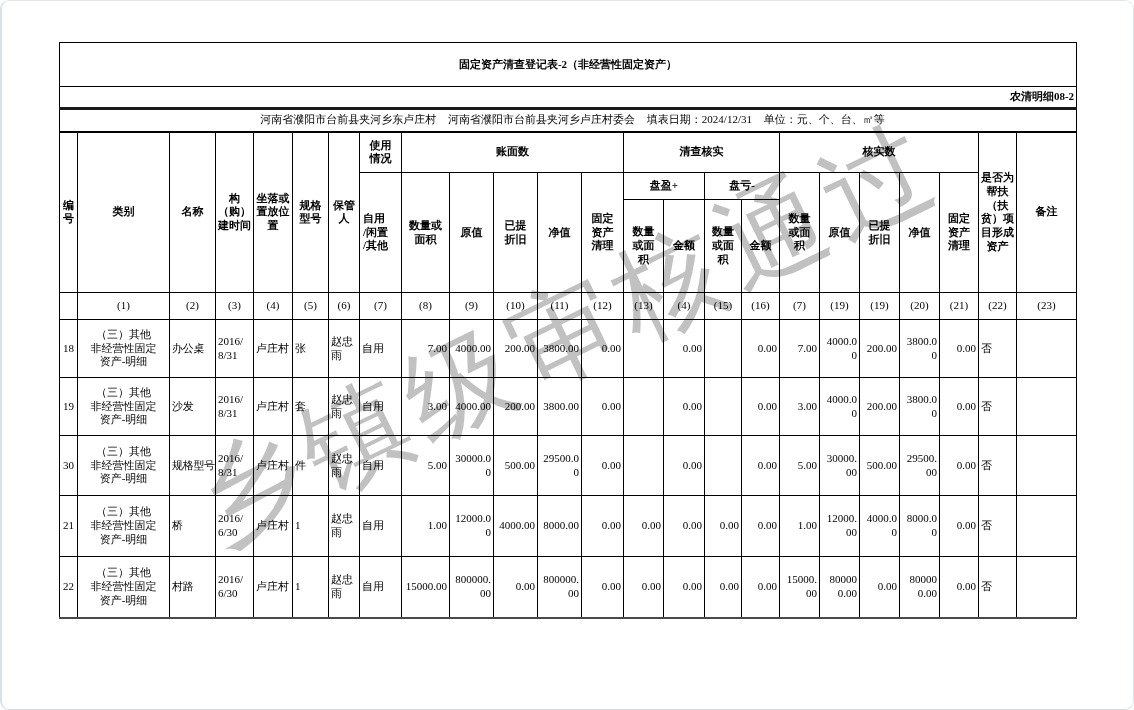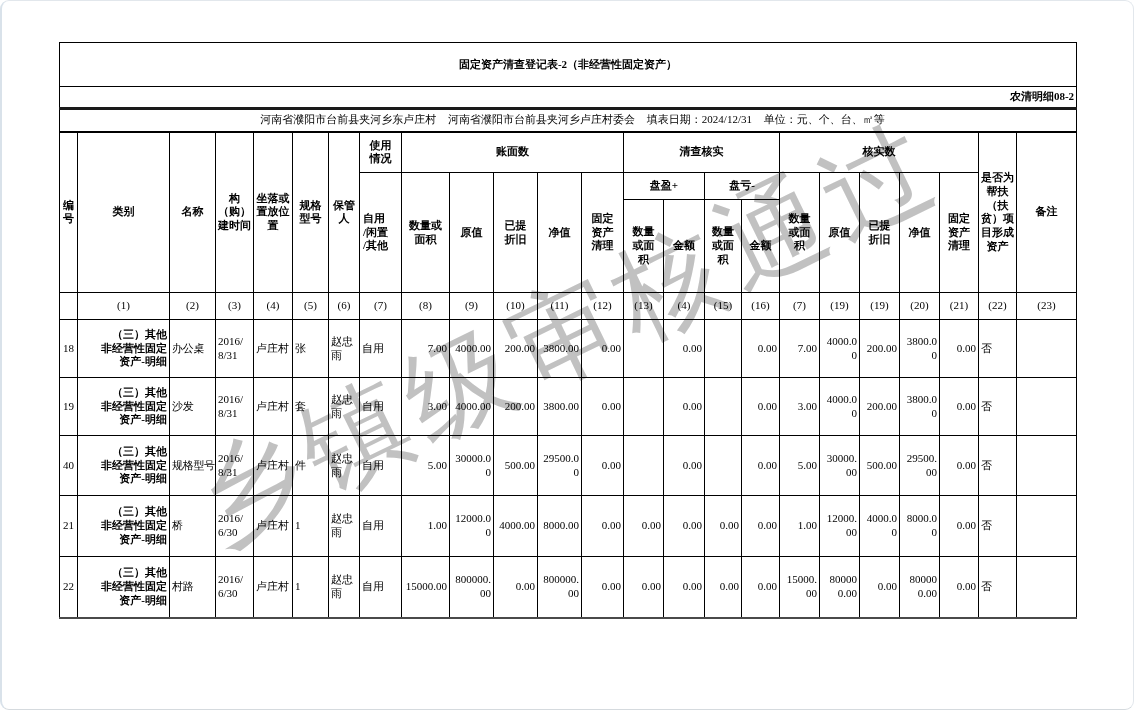--- a/index.html
+++ b/index.html
@@ -32,21 +32,21 @@
   .code-cell{text-align:right;font-size:12px;padding-right:4px;}
   .code-cell{border-bottom:3px solid #1a1a1a !important;font-weight:bold;}
   .info-cell{text-align:center;font-size:12px;padding-right:4px;border-bottom:2px solid #000 !important;}
   .info-cell span{margin-left:9px;}
   td.hdr{text-align:center;font-weight:bold;font-size:12px;padding:1px 2px;line-height:1.35;}
   td.hdr.pad{padding:1px 7px;}
   td.hdr.pre{white-space:pre-line;text-align:left;padding:1px 3px;}
   td.idx{text-align:center;font-size:11px;font-weight:normal;}
   td.al-c{text-align:center;}
   td.al-left{text-align:left;font-size:11.5px;padding:1px 2px;}
-  td.al-cat{text-align:right;white-space:pre-line;font-size:11.5px;line-height:1.3;font-weight:bold;}
+  td.al-cat{text-align:center;white-space:pre-line;font-size:11.5px;line-height:1.3;}
   td.al-num{text-align:right;padding:1px 2px 1px 1px;font-size:11px;}
   td.c-name{white-space:nowrap;letter-spacing:-0.3px;margin-left:48px;}
   tbody.data tr:last-child td{border-bottom:2px solid #4a4a4a;}
 </style>
 </head>
 <body>
 
 <div class="stage">
   <div class="watermark">乡镇级审核通过</div>
 
@@ -212,21 +212,21 @@
           <td class="al-num">0.00</td>
           <td class="al-num">3.00</td>
           <td class="al-num">4000.00</td>
           <td class="al-num">200.00</td>
           <td class="al-num">3800.00</td>
           <td class="al-num">0.00</td>
           <td class="al-left">否</td>
           <td class="al-left"></td>
         </tr>
         <tr>
-          <td class="al-c">40</td>
+          <td class="al-c">30</td>
           <td class="al-cat">（三）其他
 非经营性固定
 资产-明细</td>
           <td class="al-left c-name">规格型号</td>
           <td class="al-left">2016/8/31</td>
           <td class="al-left">卢庄村</td>
           <td class="al-left">件</td>
           <td class="al-left">赵忠雨</td>
           <td class="al-left">自用</td>
           <td class="al-num">5.00</td>

